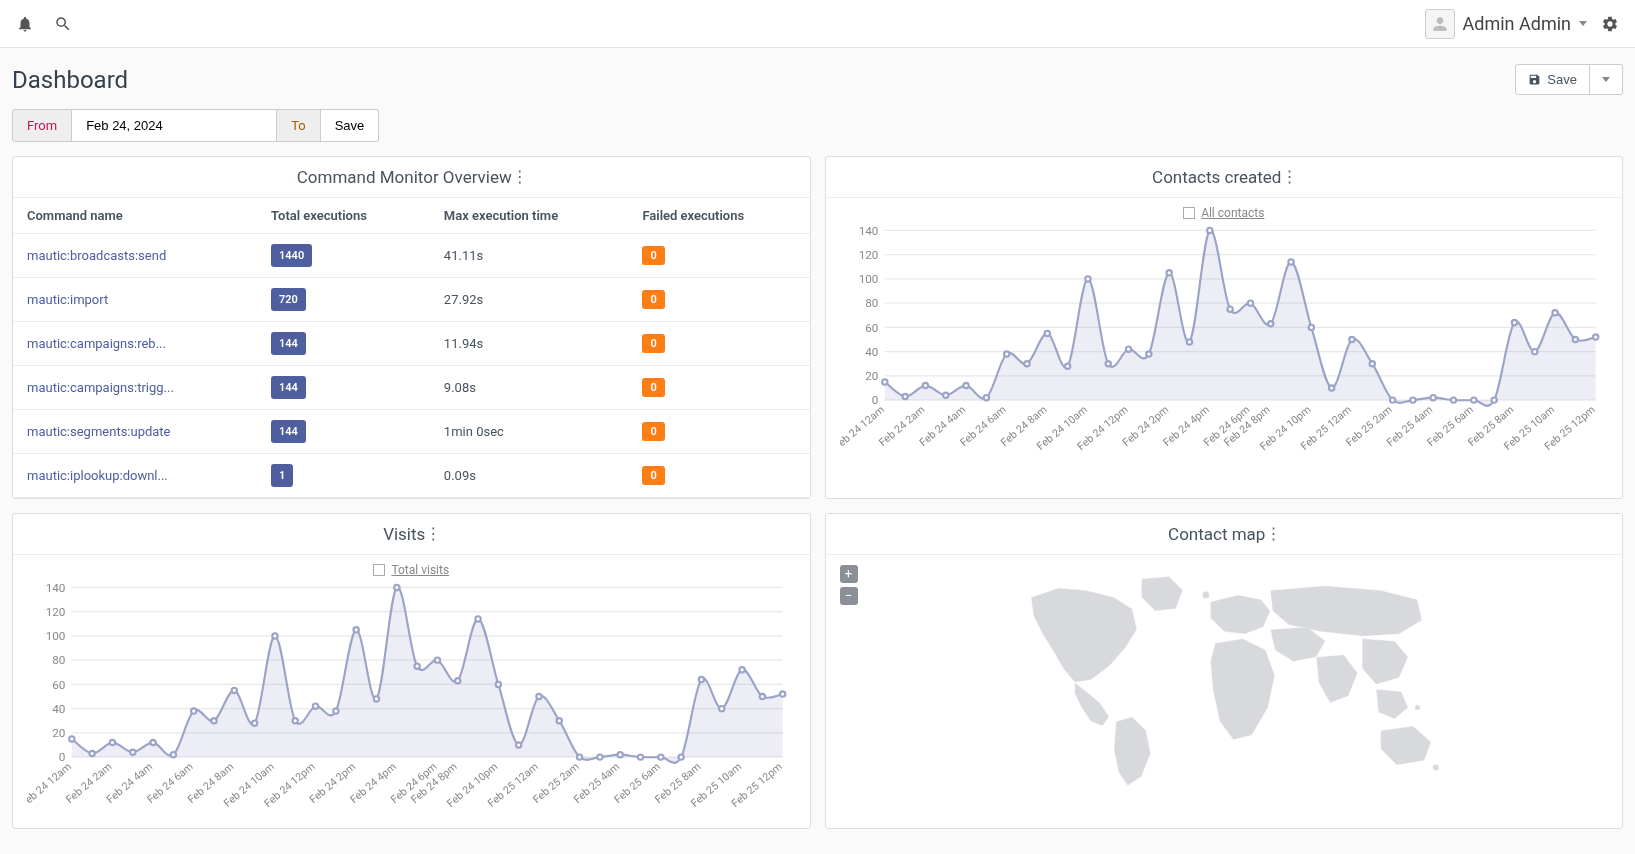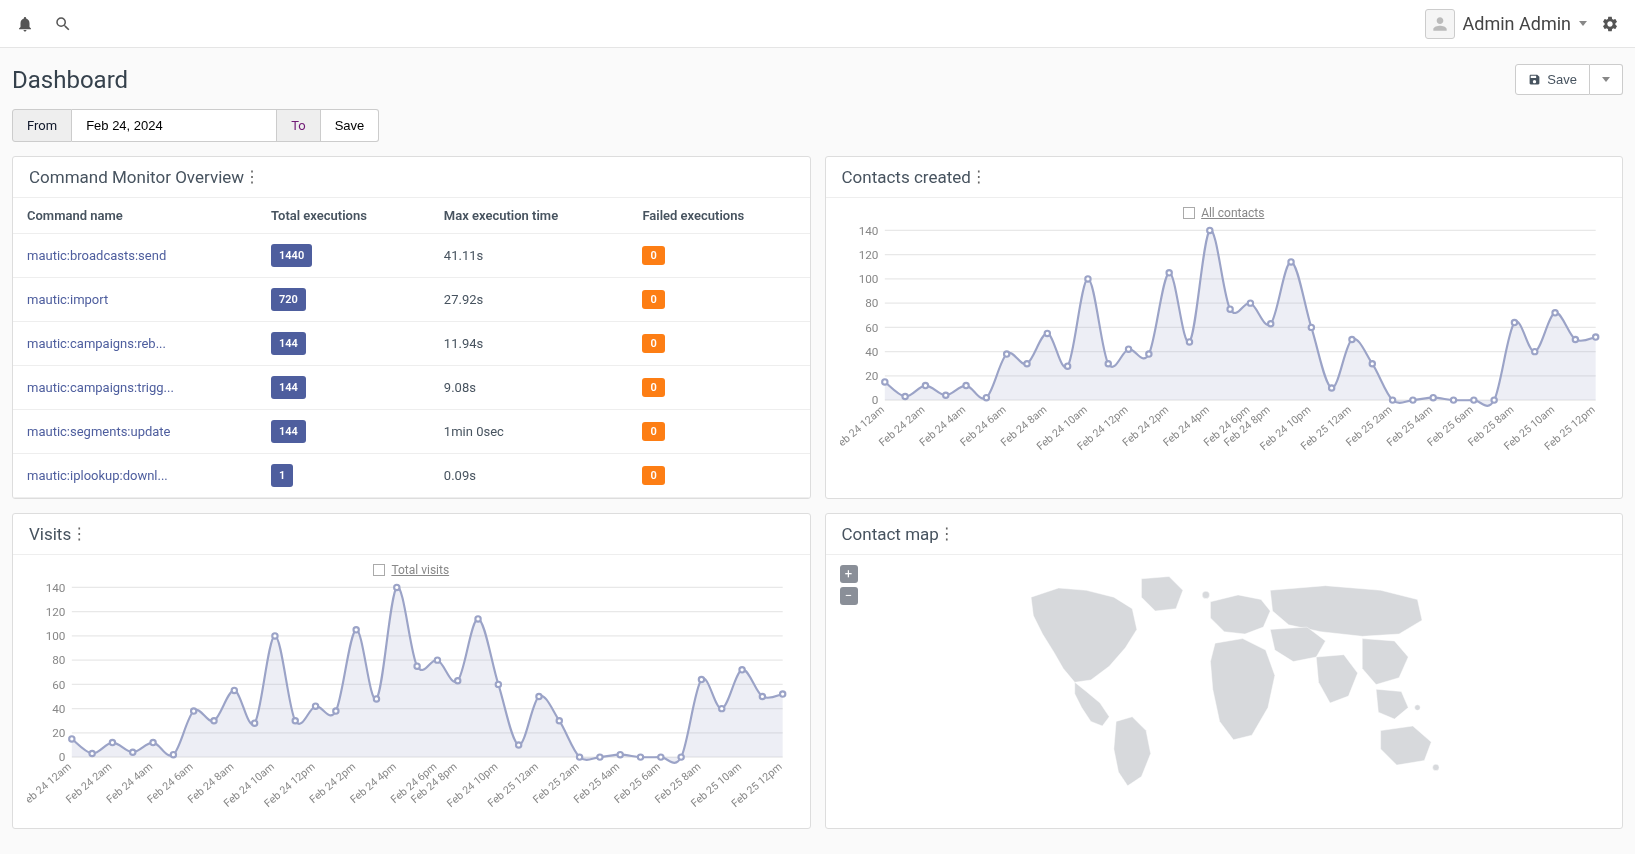--- a/index.html
+++ b/index.html
@@ -16,29 +16,29 @@
 
 .page-header { display: flex; align-items: center; justify-content: space-between; padding: 16px 12px 14px; }
 .page-title { font-size: 24px; font-weight: 400; color: #35414c; }
 .btn-group { display: flex; }
 .btn { border: 1px solid #ccc; background: #fff; padding: 7px 12px; font-size: 13px; cursor: pointer; display: flex; align-items: center; gap: 6px; color: #47535f; }
 .btn:first-child { border-radius: 3px 0 0 3px; }
 .btn:last-child { border-radius: 0 3px 3px 0; border-left: none; }
 
 .date-toolbar { display: flex; gap: 0; padding: 0 12px 14px; align-items: stretch; }
 .date-seg { border: 1px solid #ccc; padding: 8px 14px; font-size: 13px; background: #fff; }
-.date-seg.lbl { background: #eee; border-radius: 3px 0 0 3px; color: #0f172a; text-align: center; }
+.date-seg.lbl { background: #eee; border-radius: 3px 0 0 3px; color: #be185d; text-align: center; }
 .date-seg.val { border-left: none; }
-.date-seg.lbl2 { background: #eee; border-left: none; color: #701a75; }
+.date-seg.lbl2 { background: #eee; border-left: none; color: #a16207; }
 .date-seg.val2 { border-left: none; }
 .date-seg.save { border-left: none; border-radius: 0 3px 3px 0; cursor: pointer; }
 
 .widgets { display: grid; grid-template-columns: 1fr 1fr; gap: 14px; padding: 0 12px 14px; }
 .widget { border: 1px solid #ddd; border-radius: 3px; background: #fff; overflow: hidden; }
-.widget-head { display: flex; align-items: center; justify-content: flex-start; padding: 10px 16px; border-bottom: 1px solid #eee; }
+.widget-head { display: flex; align-items: center; justify-content: center; padding: 10px 16px; border-bottom: 1px solid #eee; }
 .widget-title { font-size: 17px; font-weight: 400; color: #47535f; }
 .kebab { width: 14px; cursor: pointer; text-align: center; color: #666; font-size: 16px; line-height: 1; }
 
 table.cmd { width: 100%; border-collapse: collapse; }
 table.cmd th, table.cmd td { text-align: left; padding: 10px 14px; border-bottom: 1px solid #eee; font-size: 13px; }
 table.cmd th { font-weight: 600; color: #47535f; }
 table.cmd td.name { color: #4e5e9e; max-width: 180px; white-space: nowrap; overflow: hidden; text-overflow: ellipsis; }
 .badge-blue { background: #4e5e9e; color: #fff; padding: 5px 8px; border-radius: 3px; font-size: 11px; font-weight: 600; display: inline-block; }
 .badge-orange { background: #fd7e14; color: #fff; padding: 3px 8px; border-radius: 3px; font-size: 11px; font-weight: 600; display: inline-block; }
 

